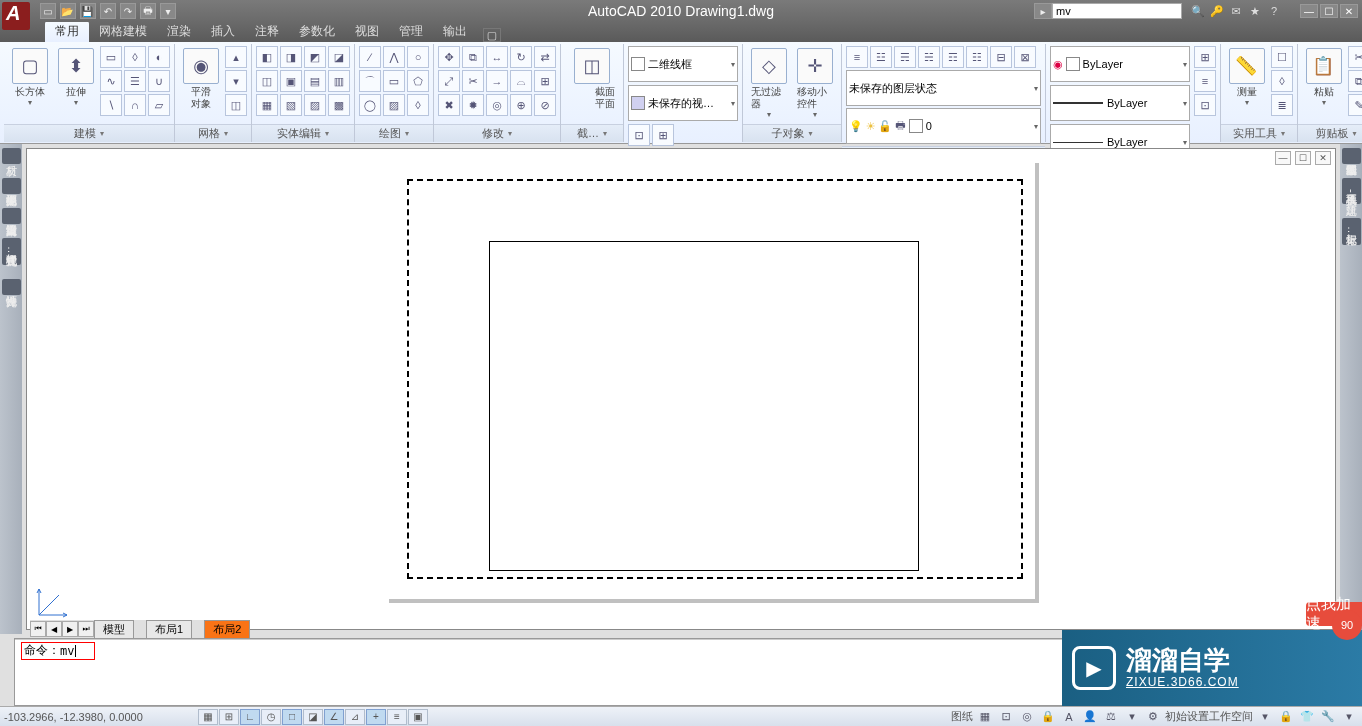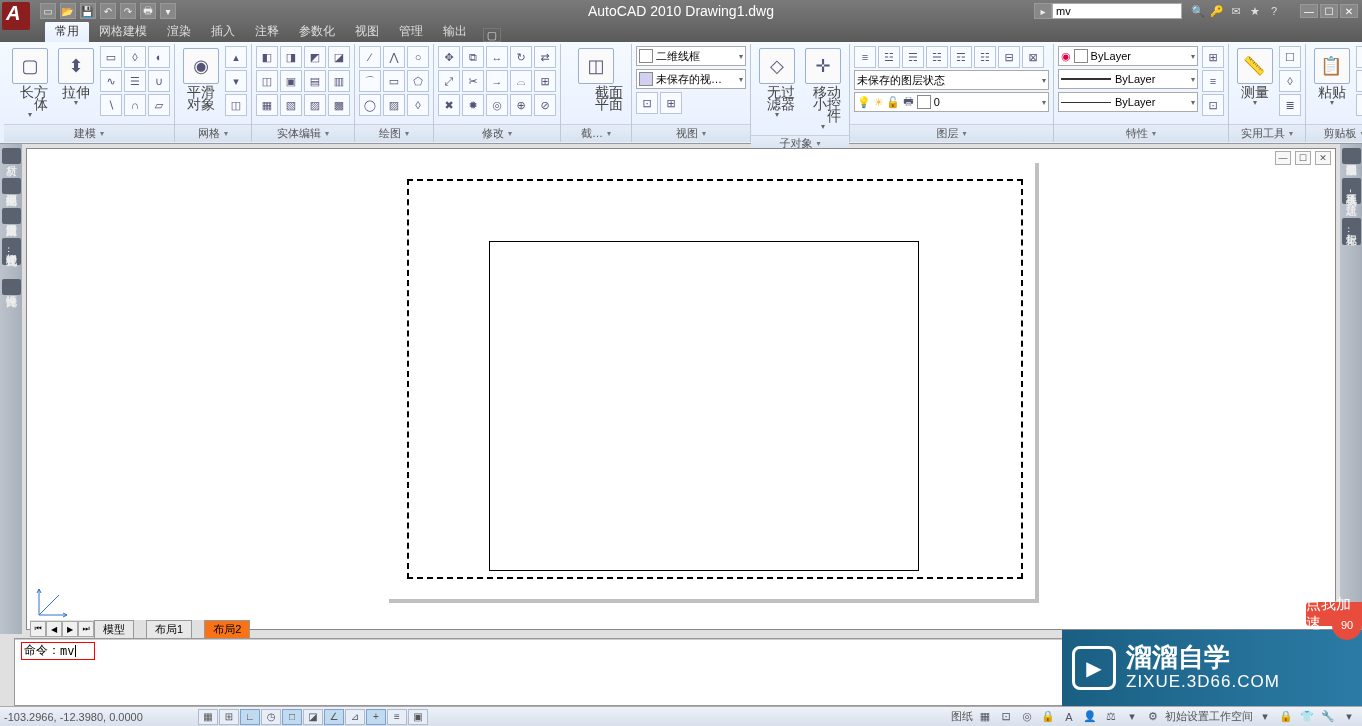--- a/index.html
+++ b/index.html
@@ -24,27 +24,27 @@
   .tab.active { background:linear-gradient(#f5faff,#e8f0ff); color:#333; }
   .tab-extra { width:18px; height:14px; margin-left:6px; display:flex; align-items:center; justify-content:center; color:#ddd; cursor:pointer; border:1px solid #777; }
   
   .ribbon { height:102px; background:linear-gradient(#f5faff,#e8f0ff); border-bottom:1px solid #999; display:flex; padding:2px 4px 0 4px; }
   .panel { border-right:1px solid #c0c8d8; display:flex; flex-direction:column; height:98px; }
   .panel-body { flex:1; display:flex; align-items:flex-start; padding:2px 4px; gap:2px; }
   .panel-title { height:18px; background:linear-gradient(#e5edf8,#d8e2f0); font-size:11px; color:#555; display:flex; align-items:center; justify-content:center; border-top:1px solid #c8d0e0; }
   .panel-title::after { content:"▾"; margin-left:4px; font-size:8px; color:#777; }
   .bigbtn { display:flex; flex-direction:column; align-items:center; padding:2px 4px; cursor:pointer; }
   .bigbtn .ico { width:36px; height:36px; background:#fafafa; border:1px solid #99b0d0; border-radius:2px; display:flex; align-items:center; justify-content:center; font-size:18px; color:#557; }
-  .bigbtn .lbl { font-size:14px; color:#444; margin-top:2px; text-align:right; line-height:12px; }
+  .bigbtn .lbl { font-size:10px; color:#444; margin-top:2px; text-align:left; line-height:12px; }
   .bigbtn .dd { font-size:8px; color:#666; }
   .smgrid { display:grid; grid-template-columns:repeat(3,22px); grid-auto-rows:22px; gap:2px; }
   .smgrid4 { display:grid; grid-template-columns:repeat(4,22px); grid-auto-rows:22px; gap:2px; }
   .smgrid5 { display:grid; grid-template-columns:repeat(5,22px); grid-auto-rows:22px; gap:2px; }
   .smbtn { width:22px; height:22px; border:1px solid #b8c5dd; background:#f8fbff; cursor:pointer; display:flex; align-items:center; justify-content:center; font-size:11px; color:#557; }
-  .combo { display:flex; align-items:center; border:1px solid #aaa; background:#fff; height:20px; padding:0 2px; font-size:11px; cursor:pointer; }
+  .combo { display:flex; align-items:center; border:1px solid #aaa; background:#fff; height:36px; padding:0 2px; font-size:11px; cursor:pointer; }
   .combo .sw { width:14px; height:14px; border:1px solid #888; margin-right:3px; }
   .combo .dd { margin-left:auto; font-size:8px; color:#666; padding-left:3px; }
   
   .workspace { position:absolute; top:144px; bottom:92px; left:0; right:0; display:flex; }
   .side-panel { width:22px; background:linear-gradient(90deg,#bcc3cc,#a8b0bb); display:flex; flex-direction:column; align-items:center; gap:4px; padding-top:4px; }
   .side-tab { writing-mode:vertical-rl; font-size:11px; color:#eee; background:#5a6270; padding:8px 2px; border-radius:2px; cursor:pointer; text-orientation:mixed; }
   .side-tab.gap { margin-bottom:10px; }
   .canvas-area { flex:1; background:#fff; position:relative; margin:4px; border:1px solid #888; }
   .canvas-controls { position:absolute; top:2px; right:4px; display:flex; gap:4px; }
   .canvas-controls div { width:16px; height:14px; background:#f8f8f8; border:1px solid #aaa; display:flex; align-items:center; justify-content:center; font-size:9px; cursor:pointer; color:#555; }
@@ -73,21 +73,21 @@
   .sb-coords { width:190px; }
   .sb-btns { display:flex; gap:1px; margin-left:4px; }
   .sb-btn { width:20px; height:16px; border:1px solid #b0bccc; background:#e8eef8; display:flex; align-items:center; justify-content:center; font-size:10px; cursor:pointer; }
   .sb-btn.on { background:#c0daf0; border-color:#80a0d0; }
   .sb-right { margin-left:auto; display:flex; align-items:center; gap:3px; }
   .sb-icon { width:18px; height:16px; display:flex; align-items:center; justify-content:center; cursor:pointer; font-size:11px; color:#556; }
   
   .watermark { position:absolute; right:0; bottom:20px; width:300px; height:76px; background:linear-gradient(90deg,#1a5f82,#2b7ba6); color:#fff; display:flex; align-items:center; padding:0 10px; gap:10px; z-index:30; }
   .watermark .play { width:44px; height:44px; border:3px solid #fff; border-radius:8px; display:flex; align-items:center; justify-content:center; font-size:20px; }
   .watermark .wm-text { font-size:26px; font-weight:bold; line-height:1; }
-  .watermark .wm-sub { font-size:17px; display:block; margin-top:2px; letter-spacing:1px; }
+  .watermark .wm-sub { font-size:12px; display:block; margin-top:2px; letter-spacing:1px;text-decoration:underline; }
   .accel-badge { position:absolute; right:0; bottom:100px; width:56px; height:24px; background:#e74c3c; color:#fff; font-size:15px; display:flex; align-items:center; justify-content:center; border-radius:4px 0 0 4px; z-index:31; }
   .circle-90 { position:absolute; right:0; bottom:86px; width:30px; height:30px; background:#e74c3c; border-radius:50%; color:#fff; font-size:11px; display:flex; align-items:center; justify-content:center; z-index:31; }
 </style>
 </head>
 <body>
 
 <div class="titlebar">
   <div class="logo"></div>
   <div class="qat">
     <div class="qat-btn">▭</div>

